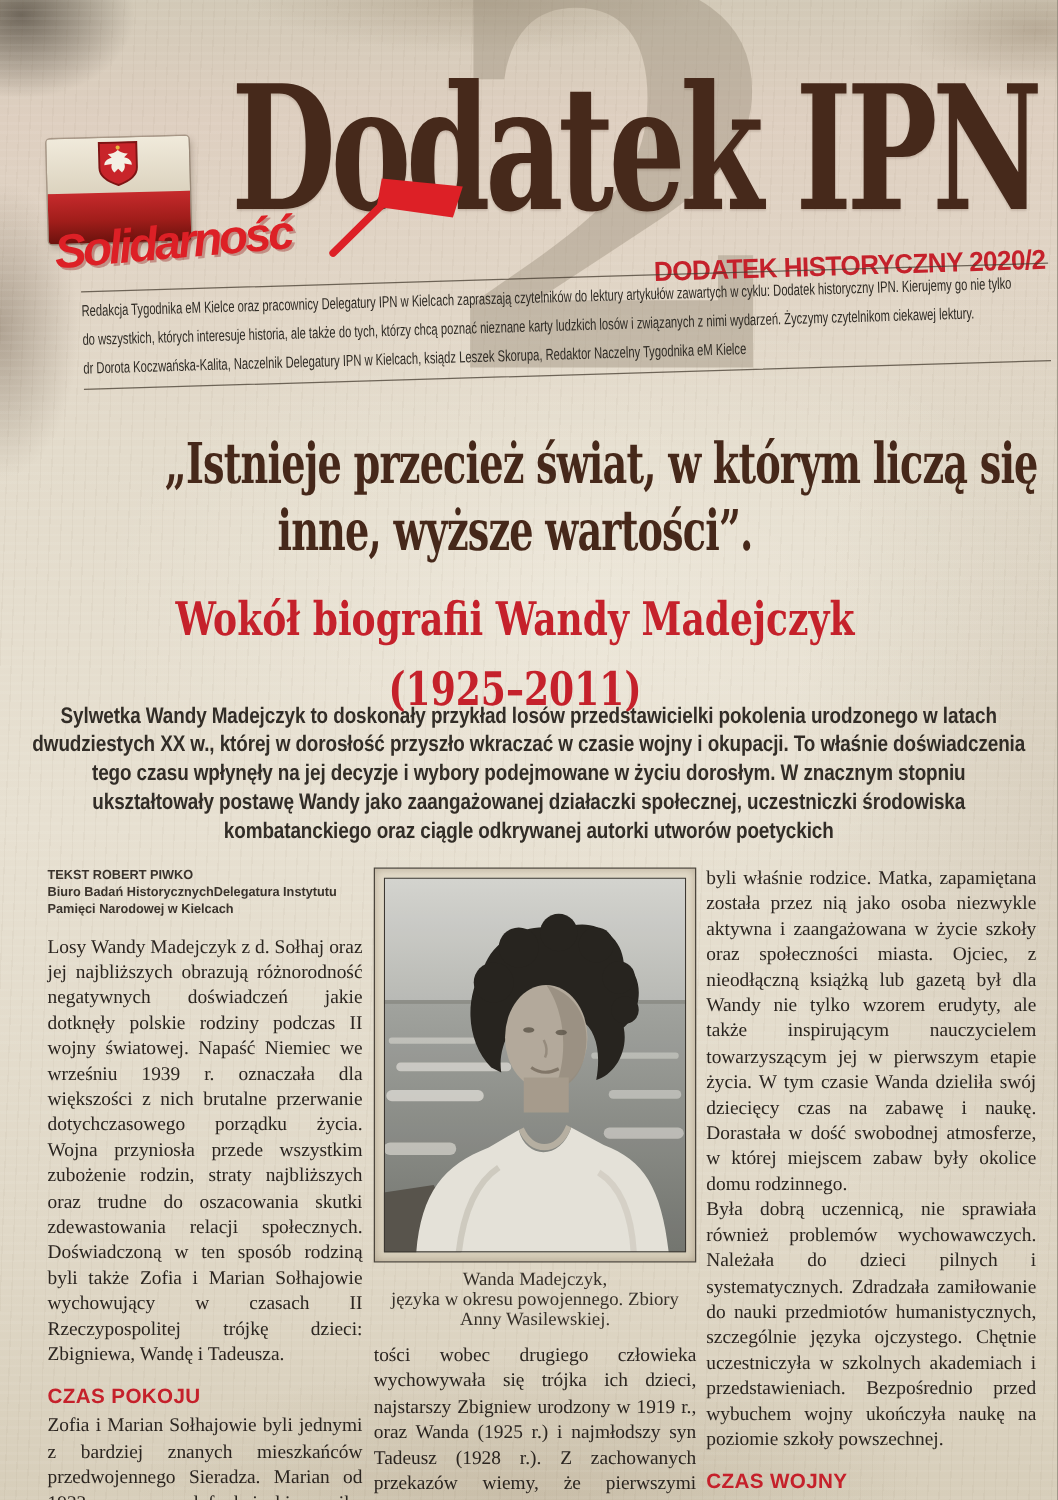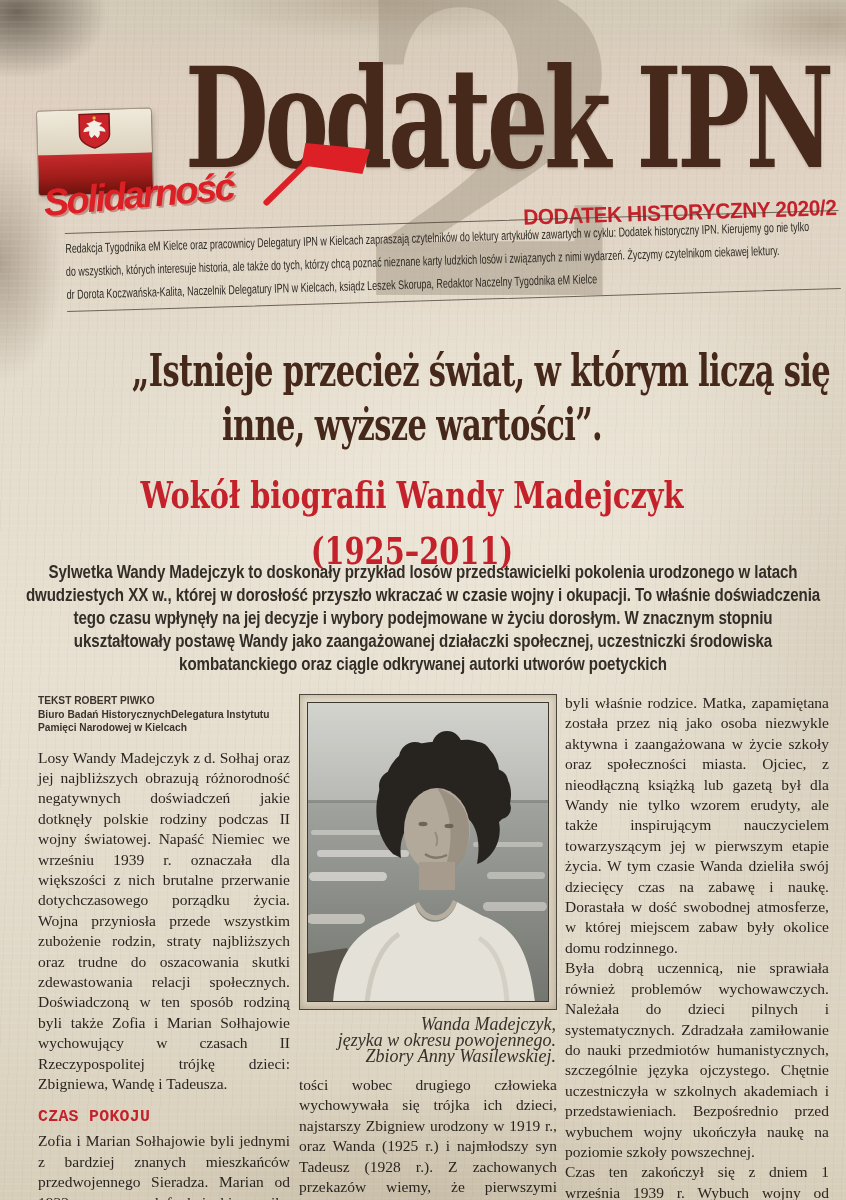--- a/index.html
+++ b/index.html
@@ -81,29 +81,29 @@
   .col{position:absolute;top:694px;z-index:1;font-size:15.5px;line-height:20.4px;text-align:justify;color:#2b2520;}
   .col p{margin:0;}
   .col-left{left:38px;width:252px;}
   .col-mid{left:299px;width:258px;}
   .col-right{left:565px;width:264px;top:693px;}
   .byline{
     font-family:"Liberation Sans",sans-serif;font-weight:bold;font-size:10.5px;line-height:13.5px;
     color:#3a332c;margin-bottom:13px;transform:scaleX(.97);transform-origin:0 0;text-align:left;
   }
   .section-heading{
-    font-family:Liberation Mono, monospace;font-weight:bold;font-size:16.5px;line-height:20px;
+    font-family:Liberation Sans, sans-serif;font-weight:bold;font-size:16.5px;line-height:20px;
     color:#c5212b;letter-spacing:.3px;margin:13px 0 4px;text-align:left;
   }
   .photo-frame{
     border:1px solid #4c463d;background:linear-gradient(180deg,#e3dbc9,#d8cfbb);
     padding:7px;box-shadow:inset 0 0 8px rgba(100,80,55,.35);
   }
   .photo-frame svg{display:block;}
-  .photo-caption{font-style:italic;font-size:18px;line-height:16px;color:#37312a;margin:6px 1px 11px;text-align:right;}
+  .photo-caption{font-size:15px;line-height:16px;color:#37312a;margin:6px 1px 11px;text-align:center;}
   .photo-caption span{display:block;}
 </style>
 </head>
 <body>
 
 <div class="page">
 
   <div class="ghost-numeral">2</div>
 
   <div class="masthead">Dodatek IPN</div>
@@ -207,16 +207,17 @@
     <div class="photo-caption">
       <span>Wanda Madejczyk,</span>
       <span>języka w okresu powojennego. Zbiory Anny Wasilewskiej.</span>
     </div>
     <p>tości wobec drugiego człowieka wychowywała się trójka ich dzieci, najstarszy Zbigniew urodzony w 1919 r., oraz Wanda (1925 r.) i najmłodszy syn Tadeusz (1928 r.). Z zachowanych przekazów wiemy, że pierwszymi autorytetami dla jedynej córki</p>
   </div>
 
   <div class="col col-right">
     <p>byli właśnie rodzice. Matka, zapamiętana została przez nią jako osoba niezwykle aktywna i zaangażowana w życie szkoły oraz społeczności miasta. Ojciec, z nieodłączną książką lub gazetą był dla Wandy nie tylko wzorem erudyty, ale także inspirującym nauczycielem towarzyszącym jej w pierwszym etapie życia. W tym czasie Wanda dzieliła swój dziecięcy czas na zabawę i naukę. Dorastała w dość swobodnej atmosferze, w której miejscem zabaw były okolice domu rodzinnego.</p>
     <p>Była dobrą uczennicą, nie sprawiała również problemów wychowawczych. Należała do dzieci pilnych i systematycznych. Zdradzała zamiłowanie do nauki przedmiotów humanistycznych, szczególnie języka ojczystego. Chętnie uczestniczyła w szkolnych akademiach i przedstawieniach. Bezpośrednio przed wybuchem wojny ukończyła naukę na poziomie szkoły powszechnej.</p>
+    <div class="section-heading">CZAS WOJNY</div>
     <p>Czas ten zakończył się z dniem 1 września 1939 r. Wybuch wojny od samego początku odciskał swe piętno na losach rodziny Sołhajów. Już w pierwszej fazie</p>
   </div>
 
 </div>
 
 </body></html>

